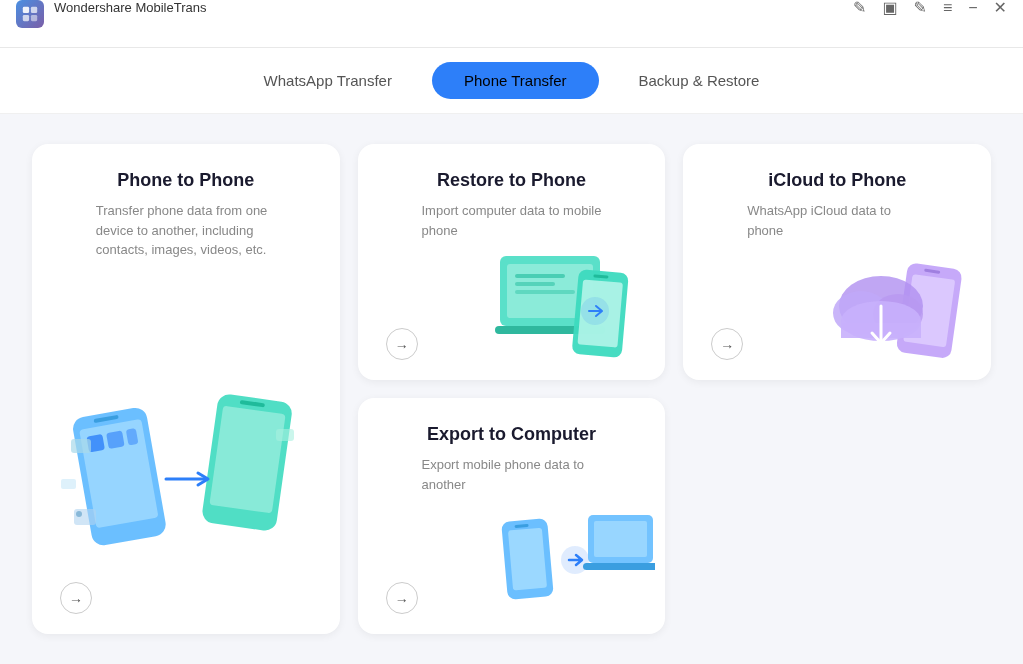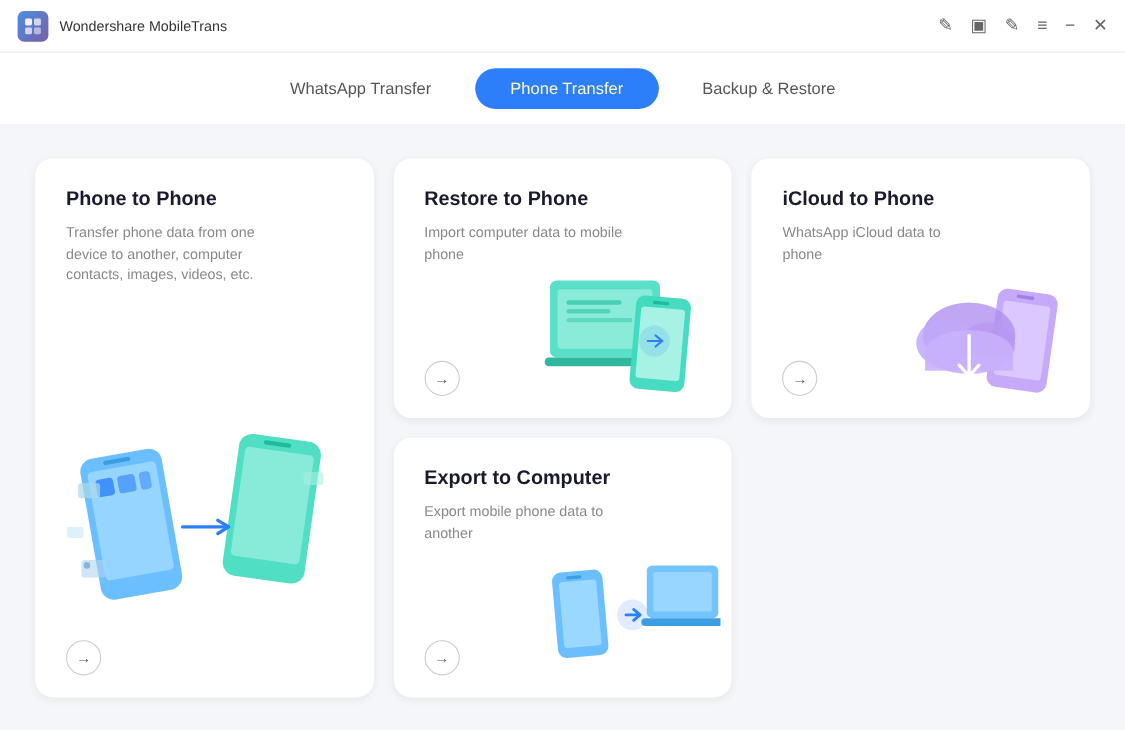--- a/index.html
+++ b/index.html
@@ -11,21 +11,21 @@
       overflow: hidden;
       display: flex;
       flex-direction: column;
     }
 
     
     .titlebar {
       background: #ffffff;
       height: 48px;
       display: flex;
-      align-items: center;
+      align-items: flex-start;
       padding: 0 16px;
       border-bottom: 1px solid #e8e8e8;
       flex-shrink: 0;
     }
     .titlebar-logo {
       width: 28px;
       height: 28px;
       border-radius: 6px;
       background: linear-gradient(135deg, #4a90e2, #7b5ea7);
       display: flex;
@@ -72,21 +72,21 @@
       font-size: 15px;
       font-weight: 500;
       cursor: pointer;
       border: none;
       background: transparent;
       color: #555;
       transition: all 0.2s;
     }
     .nav-tab.active {
       background: #2d7ff9;
-      color: #fef9c3;
+      color: #000000;
     }
 
     
     .main {
       flex: 1;
       padding: 30px 32px;
       overflow: hidden;
     }
     .cards-grid {
       display: grid;
@@ -101,20 +101,21 @@
       background: #ffffff;
       border-radius: 16px;
       padding: 26px 28px 20px;
       position: relative;
       overflow: hidden;
       box-shadow: 0 2px 8px rgba(0,0,0,0.06);
       display: flex;
       flex-direction: column;
       cursor: pointer;
       transition: box-shadow 0.2s;
+      align-items: center;
     }
     .card.large {
       grid-row: span 2;
     }
     .card-title {
       font-size: 18px;
       font-weight: 700;
       color: #1a1a2e;
       margin-bottom: 10px;
     }
@@ -167,21 +168,21 @@
   <button class="nav-tab">WhatsApp Transfer</button>
   <button class="nav-tab active">Phone Transfer</button>
   <button class="nav-tab">Backup &amp; Restore</button>
 </div>
 
 <div class="main">
   <div class="cards-grid">
 
     <div class="card large">
       <div class="card-title">Phone to Phone</div>
-      <div class="card-desc">Transfer phone data from one device to another, computer contacts, images, videos, etc.</div>
+      <div class="card-desc">Transfer phone data from one device to another, including contacts, images, videos, etc.</div>
 
       <div style="position: absolute; bottom: 55px; left: 0; right: 0; display: flex; justify-content: center;">
         <svg width="260" height="200" viewBox="0 0 260 200">
 
           <g transform="translate(10, 20) rotate(-10, 70, 100)">
             <rect x="20" y="10" width="75" height="130" rx="12" fill="#5bb8ff" opacity="0.9"></rect>
             <rect x="26" y="22" width="63" height="100" rx="4" fill="#a8deff" opacity="0.7"></rect>
             <rect x="42" y="14" width="25" height="4" rx="2" fill="#3a9ee0"></rect>
 
             <rect x="32" y="30" width="16" height="16" rx="3" fill="#2d7ff9" opacity="0.8"></rect>

